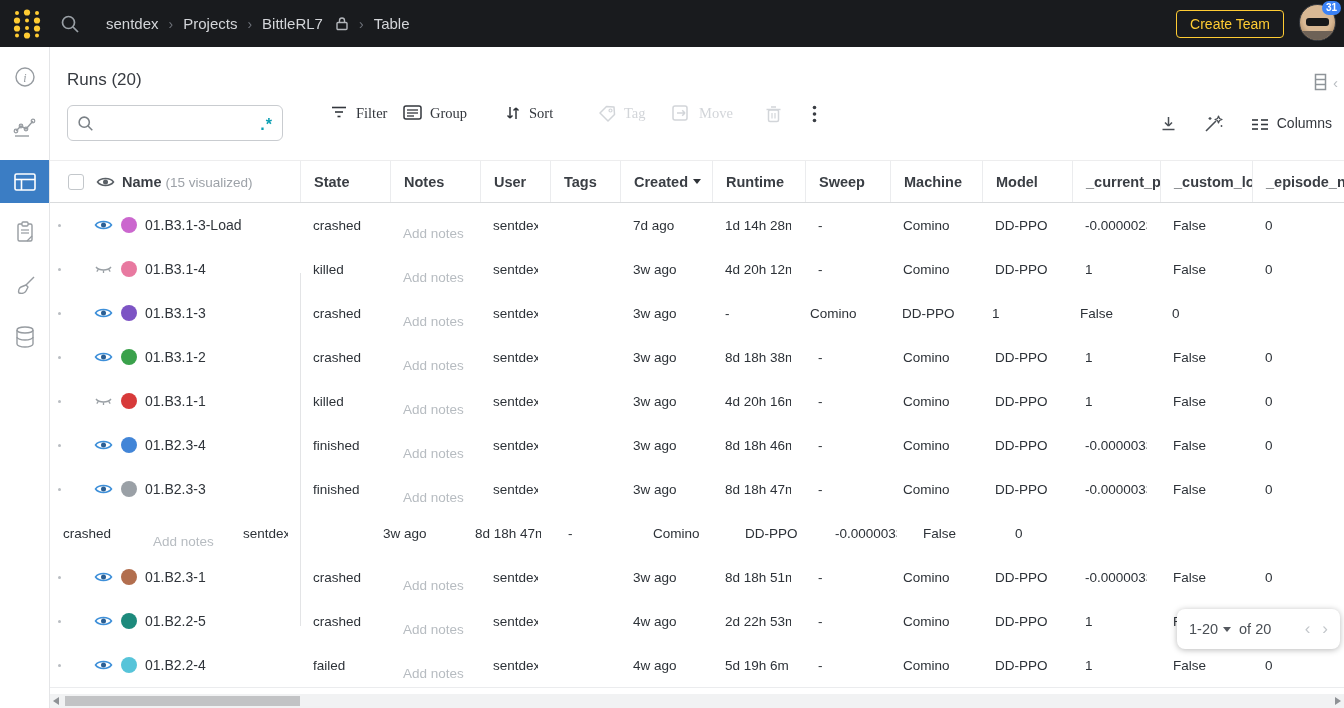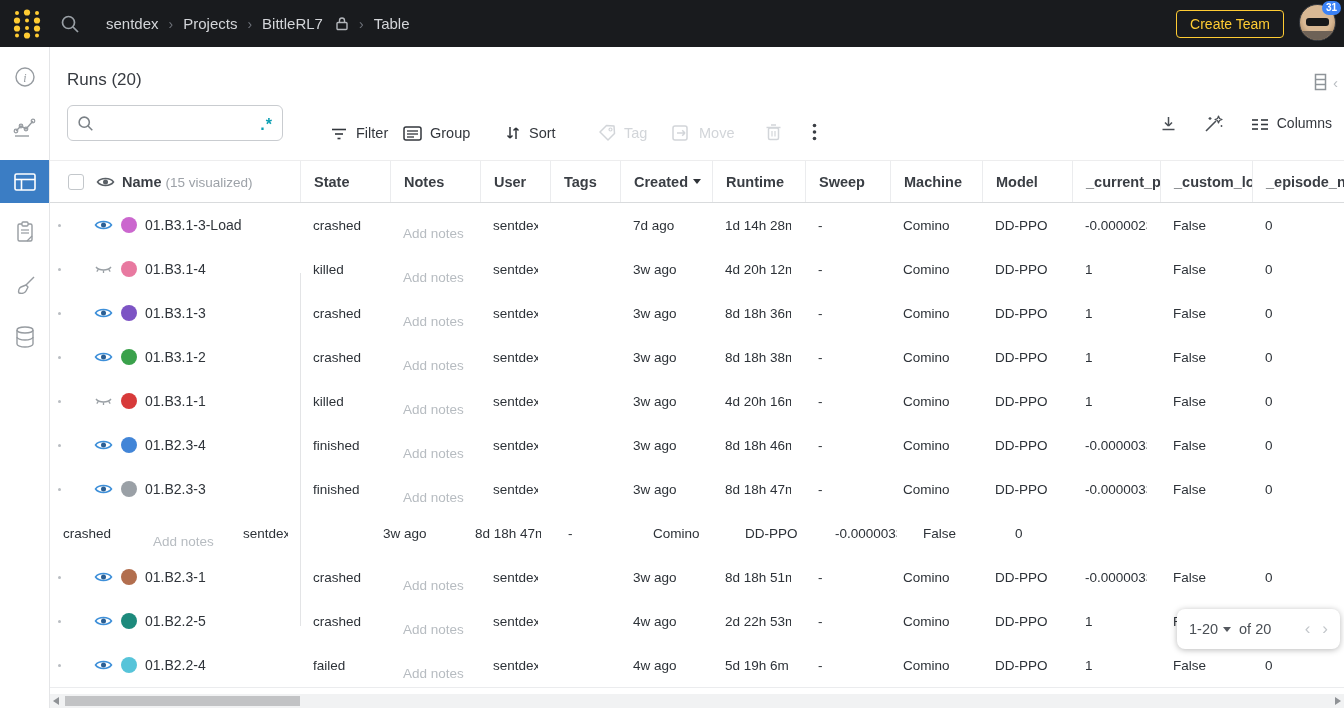--- a/index.html
+++ b/index.html
@@ -31,21 +31,21 @@
   .side-item { position:absolute; left:0; width:49px; height:43px; display:flex; align-items:center; justify-content:center; cursor:pointer; }
   .side-item.active { background:#3b7dc4; }
   
   .content { position:absolute; left:50px; top:47px; width:1294px; bottom:0; background:#fff; }
   .runs-title { position:absolute; left:17px; top:23px; font-size:17px; color:#373b41; }
   .panel-toggle { position:absolute; right:6px; top:26px; display:flex; align-items:center; gap:6px; color:#8e9499; cursor:pointer; }
   .searchbox { position:absolute; left:17px; top:58px; width:216px; height:36px; border:1px solid #c9ccd0; border-radius:6px; display:flex; align-items:center; padding:0 9px; }
   .searchbox input { border:none; outline:none; flex:1; font-size:14px; margin-left:7px; width:120px; font-family:"Liberation Sans",sans-serif; }
   .regex-btn { color:#0c9fb3; font-size:16px; font-weight:bold; letter-spacing:1px; cursor:pointer; line-height:10px; padding-top:4px; }
   .toolbar { position:absolute; left:0; top:58px; height:36px; width:100%; }
-  .tool-btn { position:absolute; top:0; height:36px; display:flex; align-items:flex-end; gap:8px; font-size:14.5px; color:#33373d; cursor:pointer; background:none; border:none; font-family:Liberation Sans, sans-serif; padding:0; }
+  .tool-btn { position:absolute; top:0; height:36px; display:flex; align-items:flex-start; gap:8px; font-size:14.5px; color:#33373d; cursor:pointer; background:none; border:none; font-family:Liberation Serif, serif; padding:0; }
   .tool-btn.disabled { color:#d2d5d9; cursor:default; }
   .right-tools { position:absolute; right:12px; top:58px; height:36px; display:flex; align-items:center; gap:27px; }
   .right-tools .tool { display:flex; align-items:flex-end; gap:8px; font-size:14px; color:#33373d; cursor:pointer; }
   
   .table { position:absolute; left:0; top:113px; width:1294px; }
   .thead { display:flex; height:43px; border-top:1px solid #ededee; border-bottom:1px solid #d9dbdd; background:#fff; align-items:stretch; }
   .th { display:flex; align-items:center; padding-left:13px; font-size:14.5px; font-weight:bold; color:#3a3e44; border-left:1px solid #ebecee; overflow:hidden; white-space:nowrap; }
   .th:first-child { border-left:none; }
   .tbody { border-bottom:1px solid #ebecee; }
   .tr { display:flex; height:44px; align-items:stretch; background:#fff; }
@@ -422,23 +422,20 @@
     </div>
     <div class="c w-state">crashed</div>
     <div class="c w-notes">
             <span class="notes-placeholder">Add notes</span>
           </div>
     <div class="c w-user">
             <span class="clip-user">sentdex</span>
           </div>
     <div class="c w-tags"></div>
     <div class="c w-created">3w ago</div>
-    <div class="c w-runtime">
-            <span class="clip-runtime">8d 18h 36m</span>
-          </div>
     <div class="c w-sweep">-</div>
     <div class="c w-machine">Comino</div>
     <div class="c w-model">DD-PPO</div>
     <div class="c w-cur">
             <span class="clip-cur">1</span>
           </div>
     <div class="c w-cus">False</div>
     <div class="c w-epi">0</div>
   </div>
 

